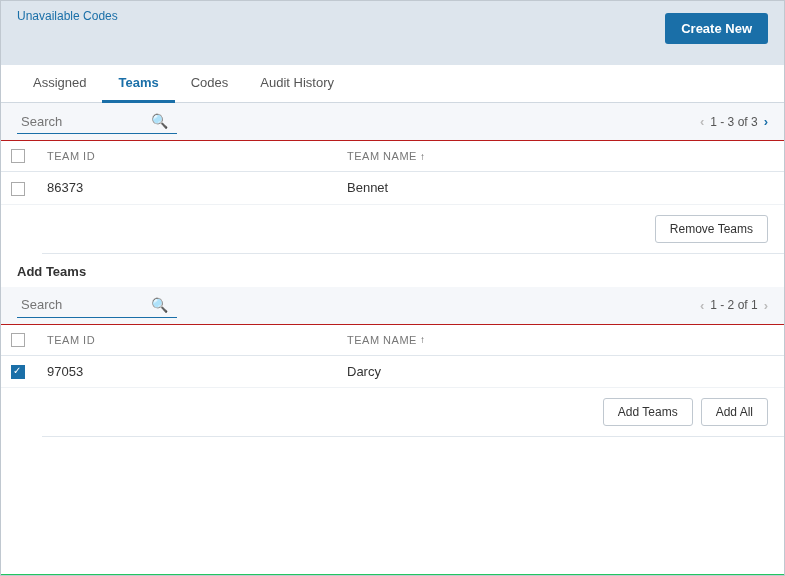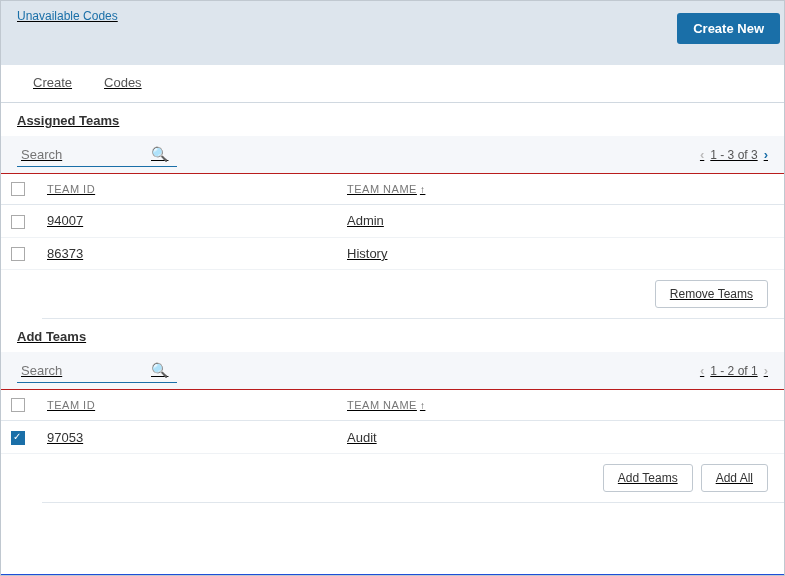--- a/index.html
+++ b/index.html
@@ -7,24 +7,23 @@
       font-family: Arial, sans-serif;
       font-size: 13px;
       background: #f0f4f7;
       width: 785px;
       height: 576px;
       overflow: hidden;
     }
     .page-wrapper {
       width: 785px;
       height: 576px;
-      background: #1d4ed8;
+      background: #22c55e;
       position: relative;
       border: 1px solid #c0c8d0;
-      text-decoration: underline;
     }
     
     .header {
       background: #dde5ed;
       padding: 8px 16px 10px 16px;
       position: relative;
       min-height: 64px;
     }
     .breadcrumb {
       color: #1a6fa8;
@@ -33,21 +32,21 @@
       cursor: pointer;
     }
     .page-title {
       font-size: 22px;
       font-weight: bold;
       color: #222;
     }
     .create-new-btn {
       position: absolute;
       top: 12px;
-      right: 4px;
+      right: 16px;
       background: #1a6fa8;
       color: #fff;
       border: none;
       padding: 8px 16px;
       font-size: 13px;
       font-weight: bold;
       border-radius: 3px;
       cursor: pointer;
       margin-left: 34px;
     }
@@ -222,29 +221,28 @@
 <body>
 
 <div class="page-wrapper">
 
   <div class="header">
     <div class="breadcrumb">Unavailable Codes</div>
     <button class="create-new-btn">Create New</button>
   </div>
 
   <div class="tabs">
-    <div class="tab">Create</div>
+    <div class="tab">Assigned</div>
+    <div class="tab active">Teams</div>
     <div class="tab">Codes</div>
+    <div class="tab">Audit History</div>
   </div>
 
   <div class="main-content">
 
-    <div class="section">
-      <div class="section-title">Assigned Teams</div>
-    </div>
 
     <div class="search-pagination-row">
       <div class="search-bar">
         <input class="search-input" type="text" placeholder="Search" style="">
         <span class="search-icon">🔍</span>
       </div>
       <div class="pagination">
         <span class="pag-arrow disabled">‹</span>
         <span>1 - 3 of 3</span>
         <span class="pag-arrow">›</span>
@@ -264,33 +262,26 @@
           </th>
           <th class="col-name">
             <div class="th-inner">
               <span>TEAM NAME</span>
               <span class="sort-arrow">↑</span>
             </div>
           </th>
         </tr>
       </thead>
       <tbody id="assigned-teams-tbody">
-      <tr>
-      <td class="col-check">
-        <span class="cb"></span>
-      </td>
-      <td>94007</td>
-      <td>Admin</td>
-    </tr>
           <tr>
       <td class="col-check">
         <span class="cb"></span>
       </td>
       <td>86373</td>
-      <td>History</td>
+      <td>Bennet</td>
     </tr>
         </tbody>
     </table>
 
     <div class="action-row">
       <button class="action-btn">Remove Teams</button>
     </div>
 
     <div class="add-section">
       <div class="section-title">Add Teams</div>
@@ -326,21 +317,21 @@
             </div>
           </th>
         </tr>
       </thead>
       <tbody id="add-teams-tbody">
       <tr>
       <td class="col-check">
         <span class="cb checked"></span>
       </td>
       <td>97053</td>
-      <td>Audit</td>
+      <td>Darcy</td>
     </tr>
         </tbody>
     </table>
 
     <div class="action-row">
       <button class="action-btn">Add Teams</button>
       <button class="action-btn">Add All</button>
     </div>
 
   </div>

